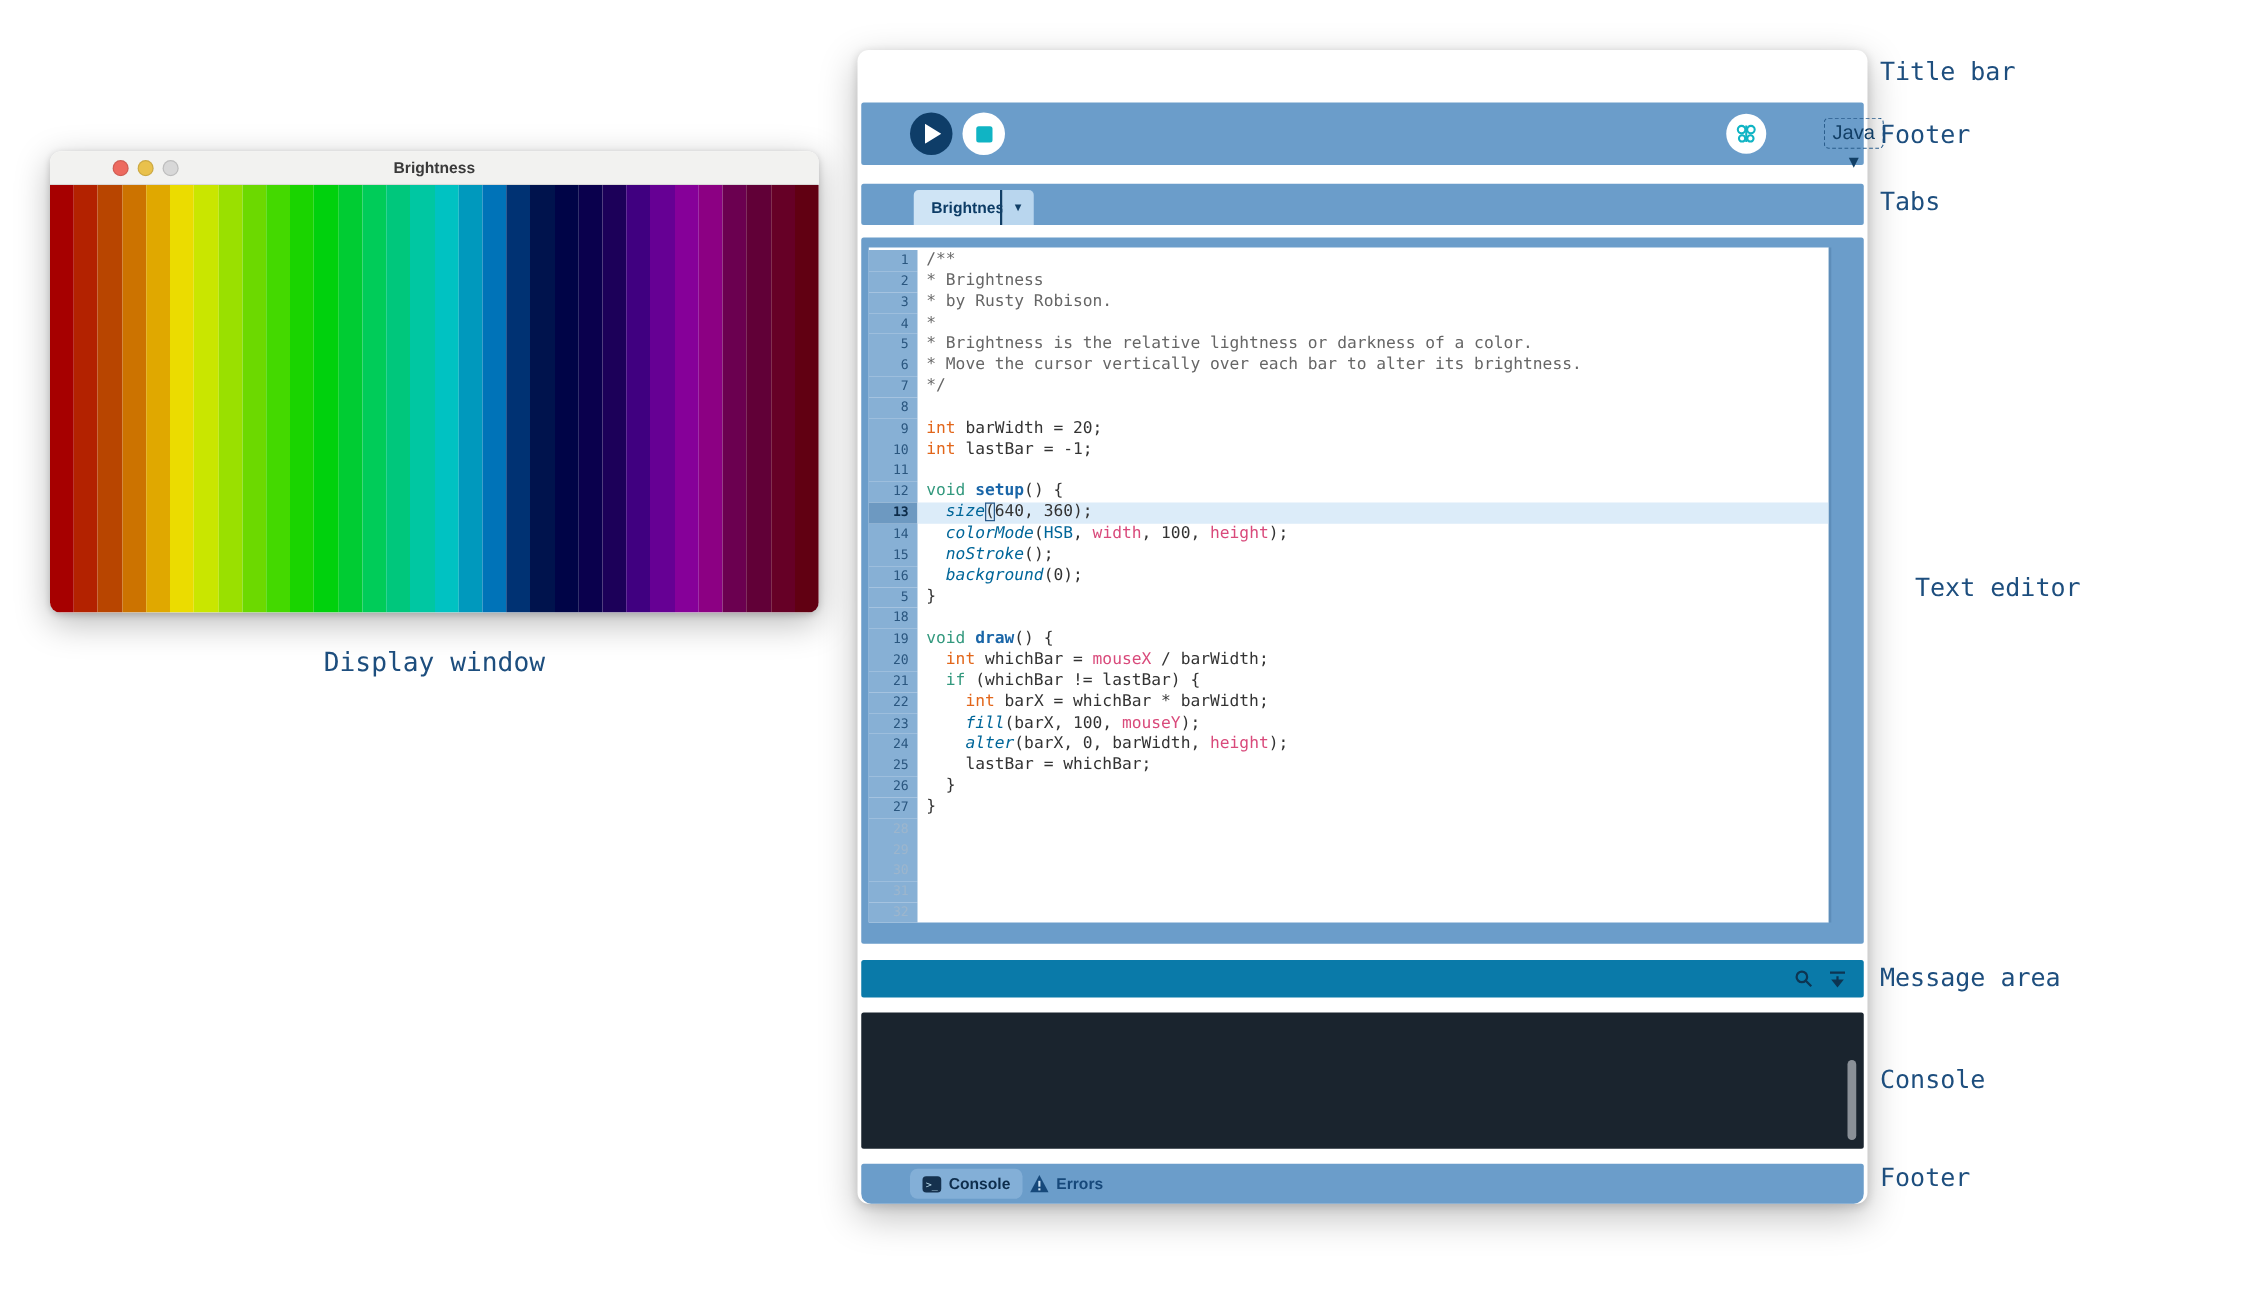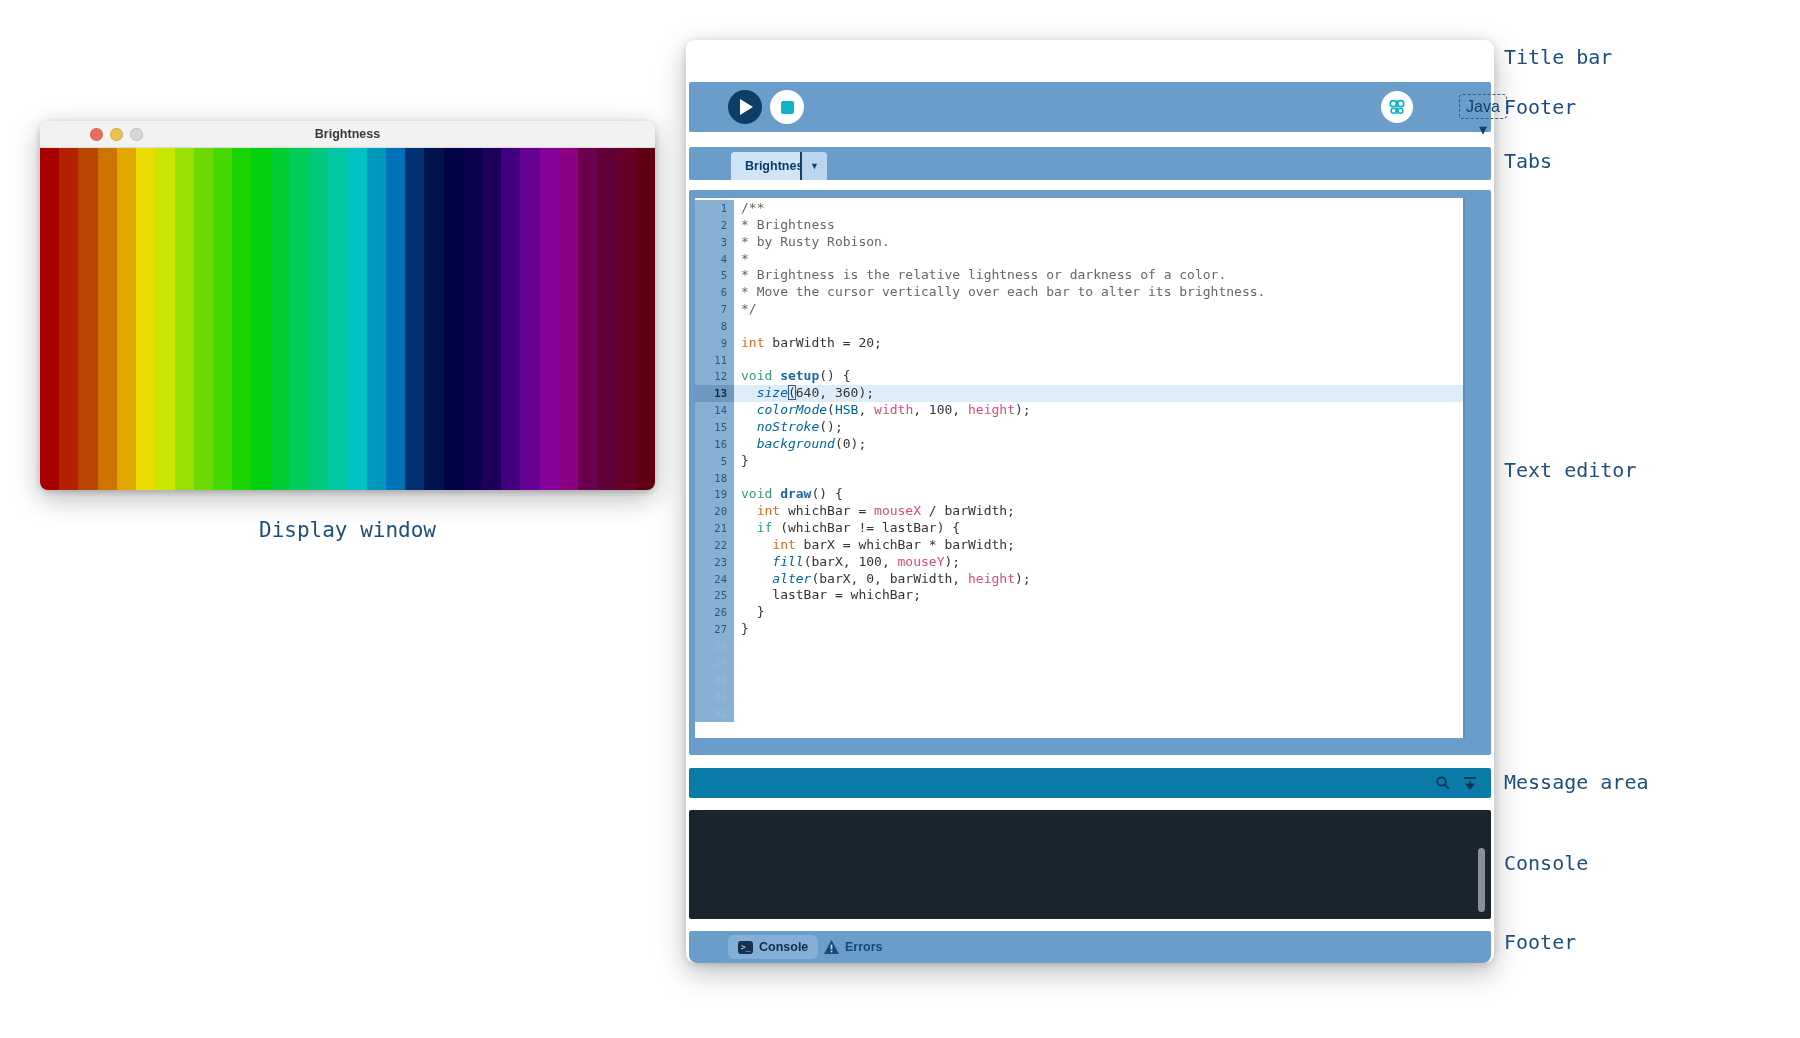--- a/index.html
+++ b/index.html
@@ -229,20 +229,24 @@
           </div>
           <div class="code-row">
             <span class="gutter-cell">8</span>
             <span class="code-text"></span>
           </div>
           <div class="code-row">
             <span class="gutter-cell">9</span>
             <span class="code-text"><span class="tok-type">int</span><span class="tok-plain"> barWidth = 20;</span></span>
           </div>
           <div class="code-row">
+            <span class="gutter-cell">10</span>
+            <span class="code-text"><span class="tok-type">int</span><span class="tok-plain"> lastBar = -1;</span></span>
+          </div>
+          <div class="code-row">
             <span class="gutter-cell">11</span>
             <span class="code-text"></span>
           </div>
           <div class="code-row">
             <span class="gutter-cell">12</span>
             <span class="code-text"><span class="tok-kw">void</span><span class="tok-plain"> </span><span class="tok-fname">setup</span><span class="tok-plain">() {</span></span>
           </div>
           <div class="code-row selected">
             <span class="gutter-cell">13</span>
             <span class="code-text"><span class="tok-plain">  </span><span class="tok-fn">size</span><span class="tok-cursor">(</span><span class="tok-plain">640, 360);</span></span>
@@ -361,17 +365,17 @@
       </svg>
       <span id="footer-errors-label">Errors</span>
     </div>
   </div>
 </div>
 
 <div id="side-labels">
     <div class="side-label" style="top: 45px;">Title bar</div>
     <div class="side-label" style="top: 95px;">Footer</div>
     <div class="side-label" style="top: 149px;">Tabs</div>
-    <div class="side-label" style="top: 458px;">Text editor</div>
+    <div class="side-label" style="top: 458px; margin-left: 28px;">Text editor</div>
     <div class="side-label" style="top: 770px;">Message area</div>
     <div class="side-label" style="top: 851px;">Console</div>
     <div class="side-label" style="top: 930px;">Footer</div>
   </div>
 
 </body></html>

